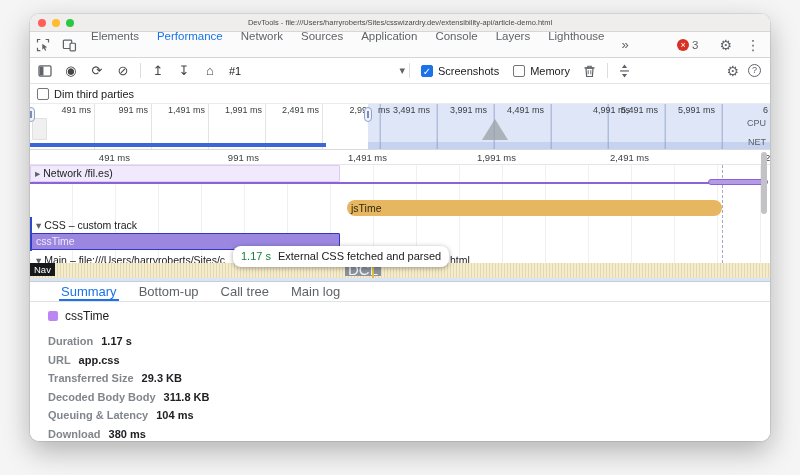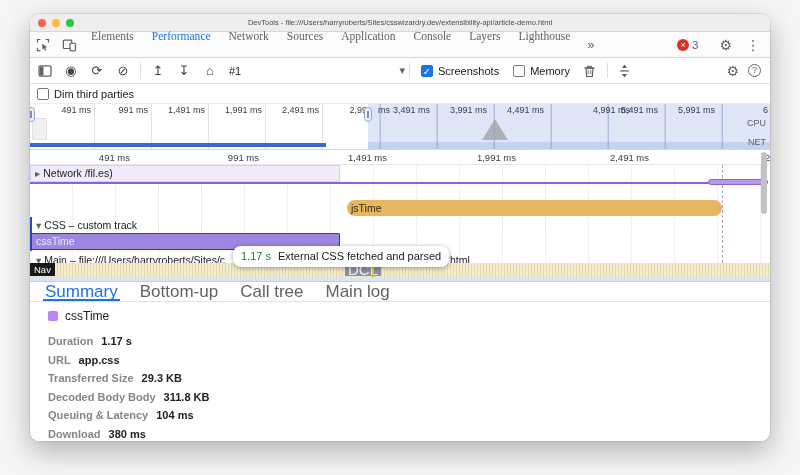--- a/index.html
+++ b/index.html
@@ -11,21 +11,21 @@
   
   .titlebar { position:absolute; top:0; left:0; right:0; height:18px; background:#efeeed; border-bottom:1px solid #d8d7d6;
     display:flex; align-items:center; }
   .lights { display:flex; gap:6px; margin-left:8px; }
   .light { width:8px; height:8px; border-radius:50%; }
   .titlebar .title { position:absolute; left:0; right:0; text-align:center; font-size:7.5px; color:#4a4a4a; }
   
   .tabbar { position:absolute; top:18px; left:0; right:0; height:26px; background:#fbfbfb; border-bottom:1px solid #d5d5d5;
     display:flex; align-items:center; font-size:11.5px; color:#5f6368; }
   .tabbar .tool-ic { width:26px; text-align:center; cursor:pointer; }
-  .tab { padding:0 9px; height:44px; line-height:26px; cursor:pointer; position:relative; white-space:nowrap;font-family:Liberation Serif, serif; }
+  .tab { padding:0 9px; height:44px; line-height:26px; cursor:pointer; position:relative; white-space:nowrap; }
   .tab.active { color:#1a73e8; }
   .tab.active::after { content:""; position:absolute; left:4px; right:4px; bottom:0; height:2px; background:#1a73e8; border-radius:2px 2px 0 0; }
   .tabbar .spacer { flex:1; }
   .chev { font-size:13px; padding:0 8px; cursor:pointer; }
   .errbadge { display:flex; align-items:center; gap:3px; margin-right:14px; cursor:pointer; }
   .errdot { width:12px; height:12px; border-radius:50%; background:#d93025; color:#fff; font-size:9px; line-height:12px; text-align:center; }
   .icnbtn { font-size:14px; color:#5f6368; padding:0 7px; cursor:pointer; }
   
   .ptoolbar { position:absolute; top:44px; left:0; right:0; height:26px; background:#fff; border-bottom:1px solid #e4e4e4;
     display:flex; align-items:center; font-size:11px; color:#5f6368; }
@@ -78,21 +78,21 @@
     box-shadow:0 1px 5px rgba(0,0,0,.35); font-size:11px; white-space:nowrap; z-index:20; }
   .tooltip .dur { color:#188038; margin-right:7px; }
   .navstrip { position:absolute; left:0; top:98px; right:0; height:15px; background:#f4ecce;
     background-image:repeating-linear-gradient(90deg, rgba(175,145,55,.22) 0 1px, transparent 1px 3px); }
   .navbadge { position:absolute; left:0; top:98px; height:13px; background:#17181a; color:#fff; font-size:9.5px; line-height:13px; padding:0 4px; z-index:5; }
   .dclbadge { position:absolute; left:315px; top:99px; height:12px; background:#8a919c; color:#f2f3f5; font-size:15px; line-height:12px; padding:0 3px; z-index:5; cursor:pointer; }
   .dcltick { position:absolute; left:342px; top:98px; width:2px; height:15px; background:#e4bc37; z-index:5; }
   .bluestrip { position:absolute; left:0; right:0; top:113px; height:3px; background:#d8e4f8; }
   
   .btabs { position:absolute; top:267px; left:0; right:0; height:21px; background:#fff; border-top:1px solid #ccc; border-bottom:1px solid #e2e2e2;
-    display:flex; align-items:stretch; font-size:17px; color:#5f6368; padding-left:4px; }
+    display:flex; align-items:stretch; font-size:13px; color:#5f6368; padding-left:20px; }
   .btab { padding:0 2px; margin:0 9px; line-height:19px; cursor:pointer; white-space:nowrap; }
   .btab.active { color:#1a73e8; border-bottom:2px solid #1a73e8; }
   
   .summary { position:absolute; top:288px; left:0; right:0; bottom:0; background:#fff; padding:7px 0 0 18px; }
   .sumhead { display:flex; align-items:center; gap:7px; font-size:12px; color:#202124; margin-bottom:9px; }
   .swatch { width:10px; height:10px; border-radius:2px; }
   .sumrow { font-size:11px; line-height:18.5px; }
   .sumrow .k { color:#80868b; margin-right:8px;font-weight:bold; }
   .sumrow .v { color:#202124; font-weight:bold; }
   svg { display:block; }

